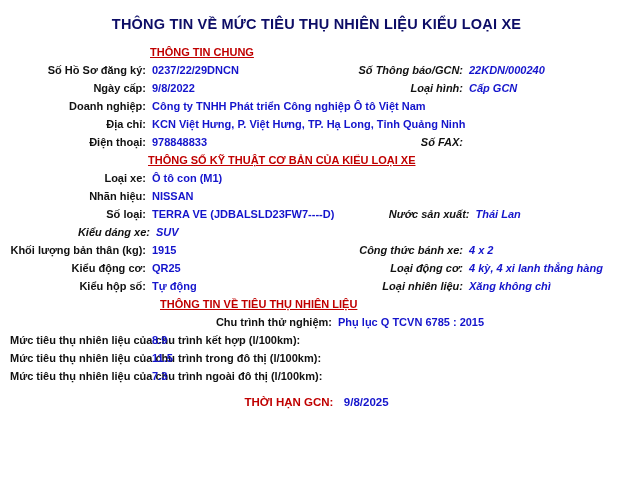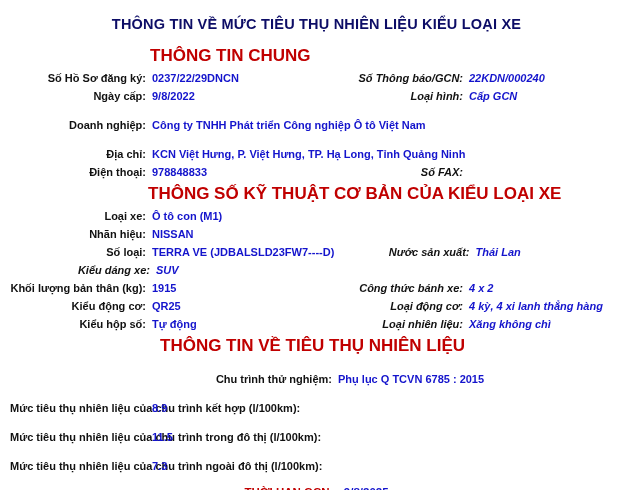--- a/index.html
+++ b/index.html
@@ -23,45 +23,46 @@
   }
   .doc-title {
     text-align: center;
     font-size: 14.5px;
     font-weight: bold;
     color: #0d0d66;
     letter-spacing: 0.2px;
     margin: 6px 0 14px 0;
   }
   .section-head {
-    font-size: 17px;
+    font-size: 11px;
     font-weight: bold;
     color: #c00000;
     margin: 4px 0 6px 0;
     padding-left: 140px;
+    text-decoration: underline;
   }
   .section-head.indent2 { padding-left: 138px; }
   .section-head.indent4 { padding-left: 150px; }
 
   .rows { width: 100%; }
   .row {
     display: flex;
     width: 100%;
     align-items: baseline;
     margin-bottom: 6px;
     gap: 13px;
   }
   .col {
     display: flex;
     align-items: baseline;
     box-sizing: border-box;
   }
   .col.left { width: 50%; }
   .col.right { width: 50%; font-style: italic; }
-  .col.full { width: 100%; margin-top: 11px; }
+  .col.full { width: 100%; }
 
   .lbl {
     font-size: 11px;
     font-weight: bold;
     color: #111111;
     text-align: right;
     padding-right: 6px;
     white-space: nowrap;
     flex: 0 0 auto;
   }

